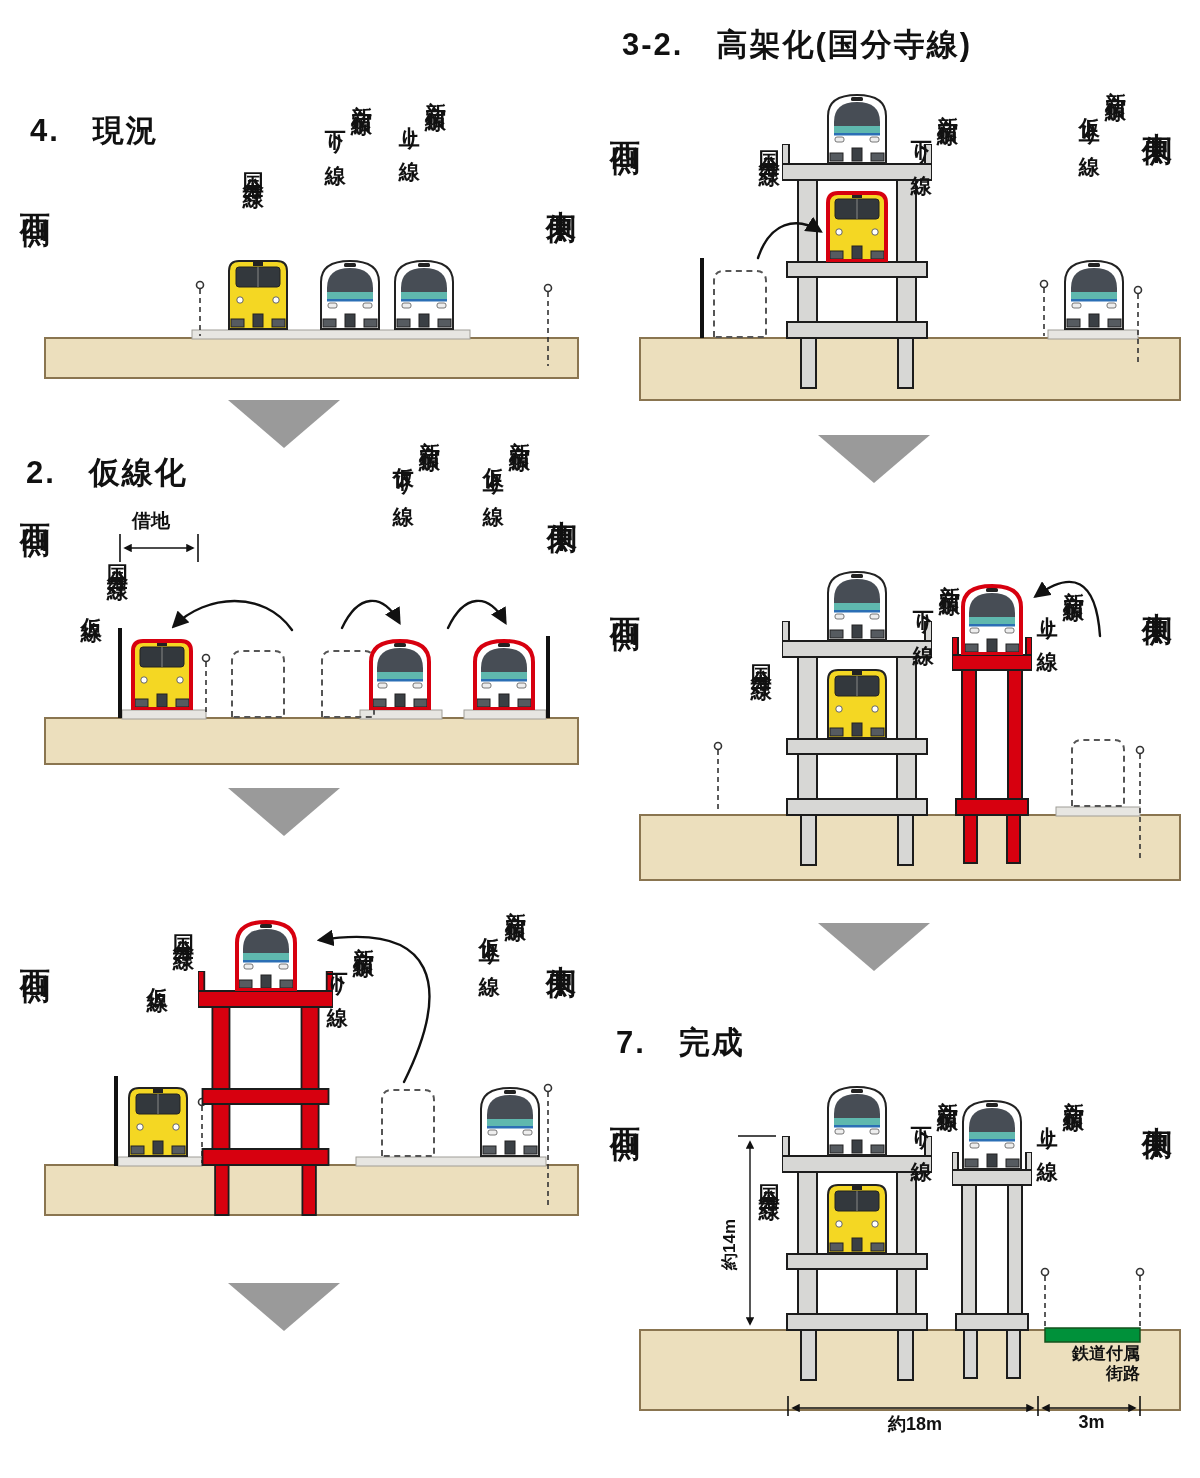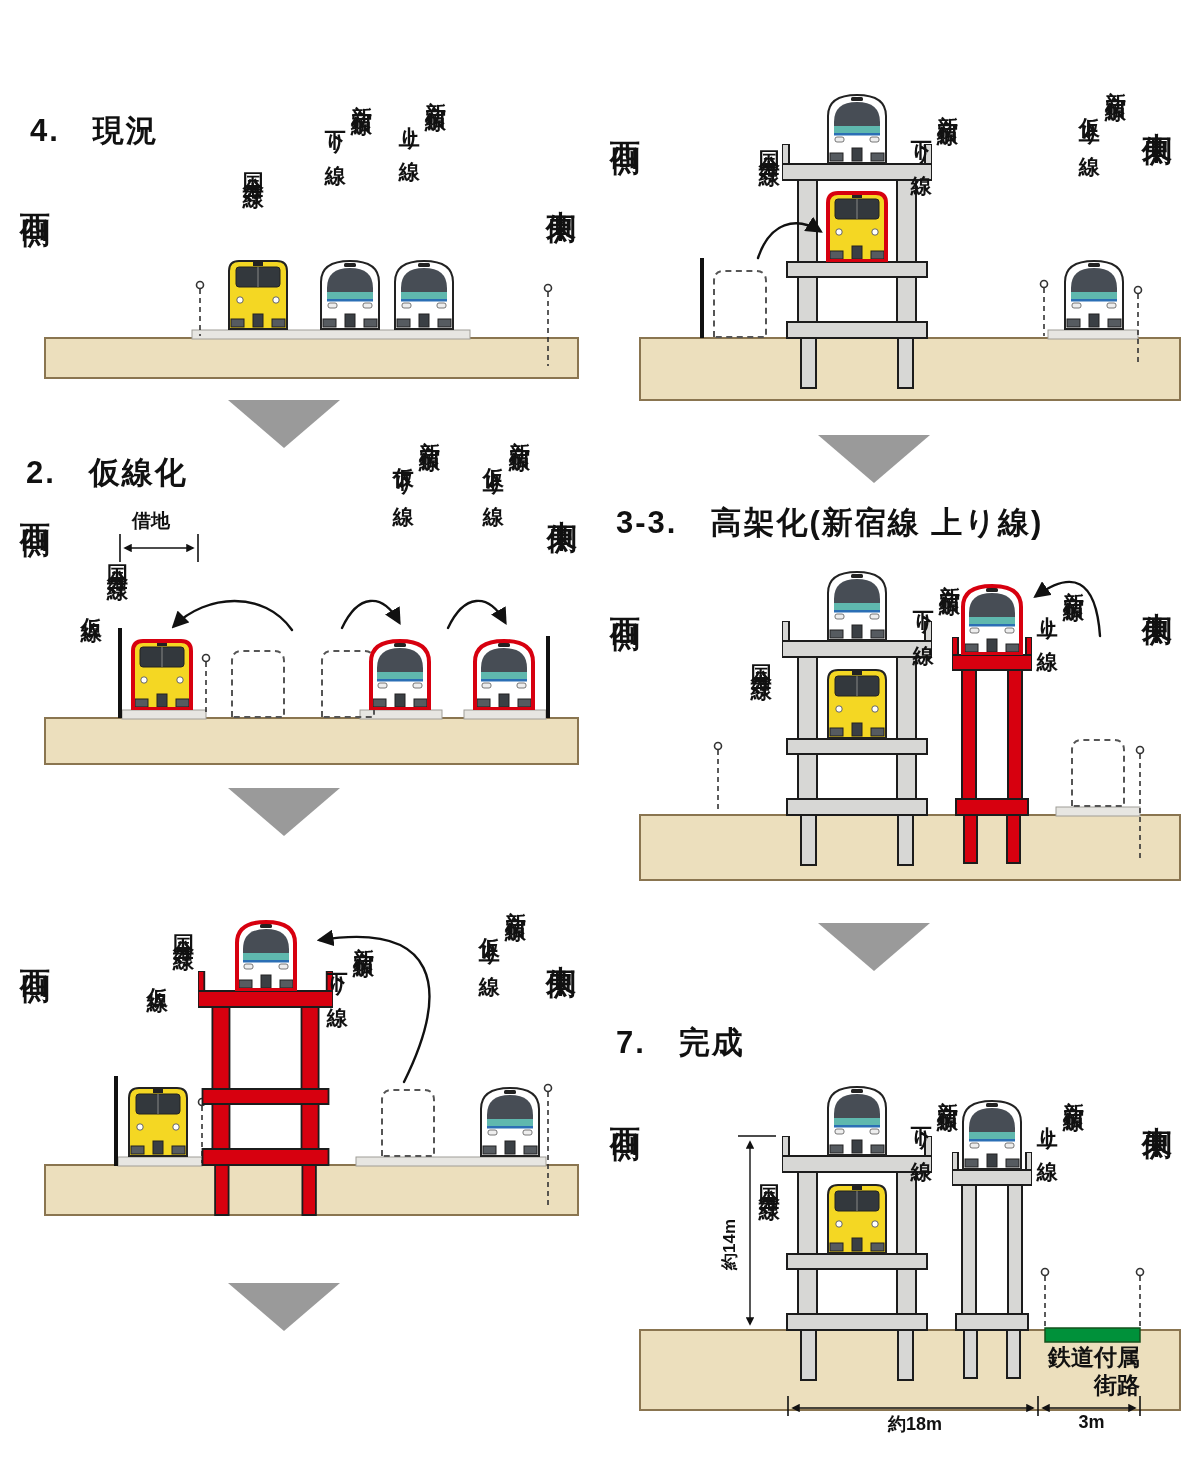--- a/index.html
+++ b/index.html
@@ -262,44 +262,44 @@
 
 <div class="t side" style="left:14px;top:946px">西側</div>
 <div class="t side" style="left:540px;top:941px">東側</div>
 <div class="t vlabel" style="left:144px;top:918px">国分寺線
 　　仮線</div>
 <div class="t vlabel" style="left:324px;top:930px">新宿線
 　下り線</div>
 <div class="t vlabel" style="left:476px;top:894px">新宿線
 　仮上り線</div>
 
+<div class="t title" style="left:622px;top:24px">3-2.　高架化(国分寺線)</div>
 <div class="t side" style="left:604px;top:118px">西側</div>
 <div class="t side" style="left:1136px;top:108px">東側</div>
 <div class="t vlabel" style="left:756px;top:134px">国分寺線</div>
 <div class="t vlabel" style="left:908px;top:98px">新宿線
 　下り線</div>
 <div class="t vlabel" style="left:1076px;top:74px">新宿線
 　仮上り線</div>
 
-<div class="t title" style="left:616px;top:502px">3-3.　高架化(新宿線 上り線)</div>
 <div class="t side" style="left:604px;top:594px">西側</div>
 <div class="t side" style="left:1136px;top:588px">東側</div>
 <div class="t vlabel" style="left:748px;top:648px">国分寺線</div>
 <div class="t vlabel" style="left:910px;top:568px">新宿線
 　下り線</div>
 <div class="t vlabel" style="left:1034px;top:574px">新宿線
 　上り線</div>
 
 <div class="t title" style="left:616px;top:1022px">7.　完成</div>
 <div class="t side" style="left:604px;top:1104px">西側</div>
 <div class="t side" style="left:1136px;top:1102px">東側</div>
 <div class="t vlabel" style="left:756px;top:1168px">国分寺線</div>
 <div class="t vlabel" style="left:908px;top:1084px">新宿線
 　下り線</div>
 <div class="t vlabel" style="left:1034px;top:1084px">新宿線
 　上り線</div>
-<div class="t hlabel" style="left:1048px;top:1344px;width:92px;font-size:23px">鉄道付属
+<div class="t hlabel" style="left:1048px;top:1344px;width:92px;font-size:17px">鉄道付属
 街路</div>
 <div class="t dim dim-v" style="left:718px;top:1270px;font-size:17px">約14m</div>
 <div class="t dim" style="left:855px;top:1412px;width:120px">約18m</div>
 <div class="t dim" style="left:1044px;top:1412px;width:95px">3m</div>
 
 </div>
 
 </body></html>

